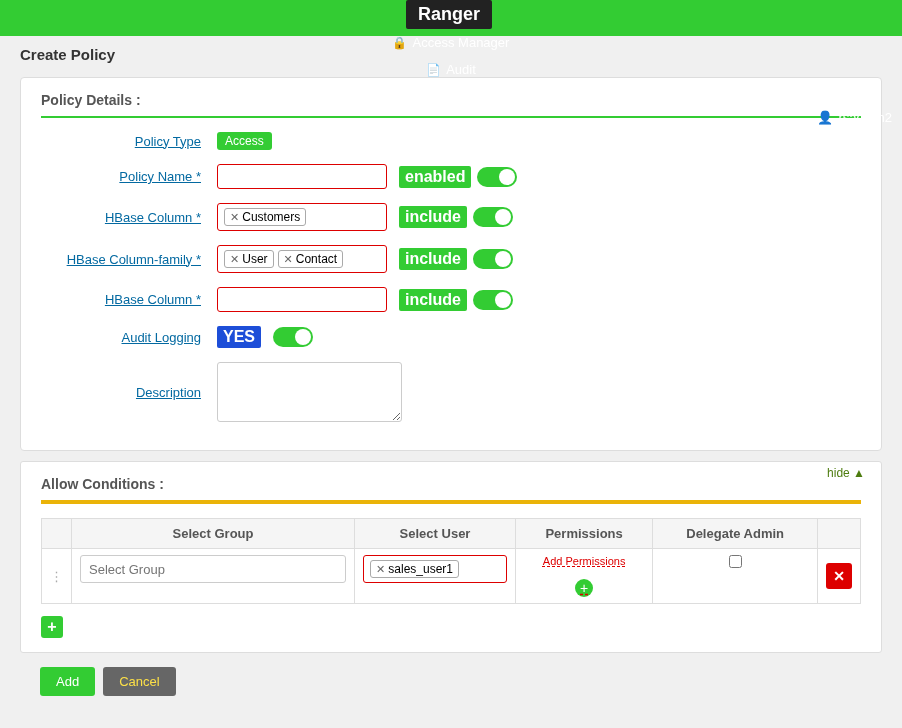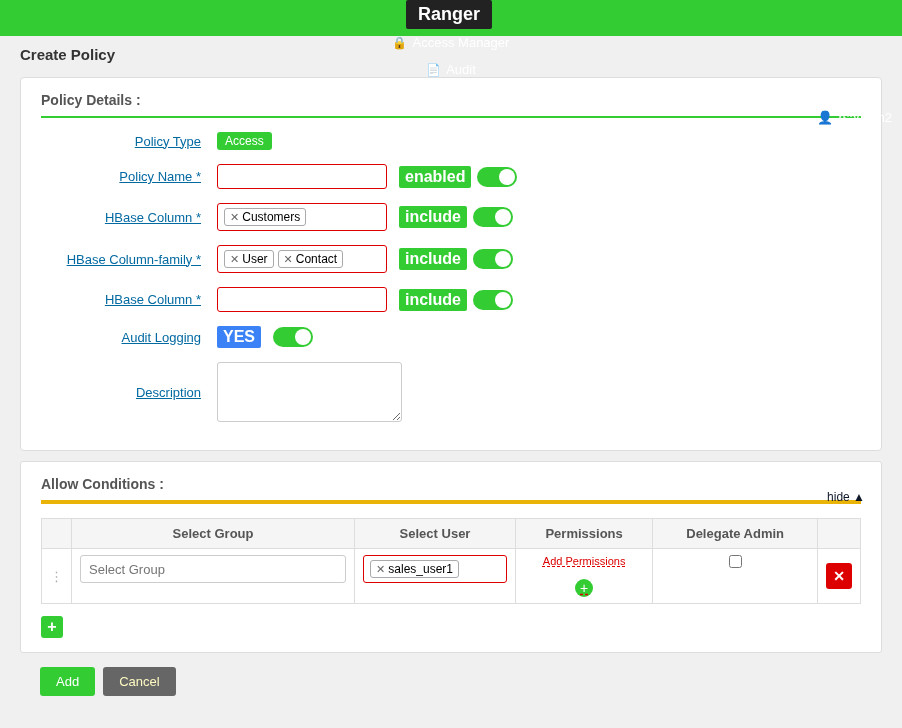--- a/index.html
+++ b/index.html
@@ -64,35 +64,35 @@
       width: 40px; height: 20px; border-radius: 12px; background: #3c3;
       position: relative; cursor: pointer; display: inline-block;
     }
     .toggle-knob {
       width: 16px; height: 16px; background: #fff; border-radius: 50%;
       position: absolute; top: 2px; right: 2px; transition: 0.2s;
     }
     .toggle-label { font-size: 16px; color: #fff; background: #3c3; padding: 2px 6px; border-radius: 2px; font-weight: bold; }
 
     
-    .audit-toggle { background: #3b82f6; }
+    .audit-toggle { background: #1d4ed8; }
 
     
     .desc-textarea {
       border: 1px solid #ccc; border-radius: 3px; width: 185px; height: 60px;
       resize: both; font-size: 13px; padding: 4px;
     }
 
     
     .conditions-section { background: #fff; border: 1px solid #ddd; border-radius: 3px; padding: 14px 20px; position: relative; }
     .conditions-title {
       font-size: 14px; font-weight: bold; color: #555;
       border-bottom: 4px solid #eab308; padding-bottom: 8px; margin-bottom: 14px;
     }
-    .conditions-hide { position: absolute; right: 16px; top: 28px; color: #0f172a; cursor: pointer; font-size: 12px; }
+    .conditions-hide { position: absolute; right: 16px; top: 4px; color: #4d7c0f; cursor: pointer; font-size: 12px; }
 
     
     .perm-table { width: 100%; border-collapse: collapse; margin-top: 6px; }
     .perm-table th {
       background: #f5f5f5; border: 1px solid #ddd; padding: 7px 12px;
       font-size: 13px; font-weight: 600; color: #555; text-align: center;
     }
     .perm-table td { border: 1px solid #ddd; padding: 6px 8px; vertical-align: top; }
 
     
@@ -115,21 +115,21 @@
 
     
     .btn-delete { background: #d00; color: #fff; border: none; border-radius: 3px; width: 26px; height: 26px; cursor: pointer; font-size: 14px; font-weight: bold; }
 
     
     .btn-add-row { background: #3c3; color: #fff; border: none; border-radius: 3px; width: 22px; height: 22px; cursor: pointer; font-size: 16px; font-weight: bold; margin-top: 6px; }
 
     
     .bottom-bar { padding: 14px 20px; display: flex; gap: 8px; }
     .btn-add { background: #3c3; color: #fff; border: none; border-radius: 3px; padding: 7px 16px; font-size: 13px; cursor: pointer; }
-    .btn-cancel { background: #666; color: #fef9c3; border: none; border-radius: 3px; padding: 7px 16px; font-size: 13px; cursor: pointer; }
+    .btn-cancel { background: #666; color: #fde047; border: none; border-radius: 3px; padding: 7px 16px; font-size: 13px; cursor: pointer; }
   </style>
 </head>
 <body>
 
 <nav class="navbar">
   <div class="navbar-brand">Ranger</div>
   <div class="nav-item">
     <span class="nav-icon">🔒</span>
     <span>Access Manager</span>
   </div>

